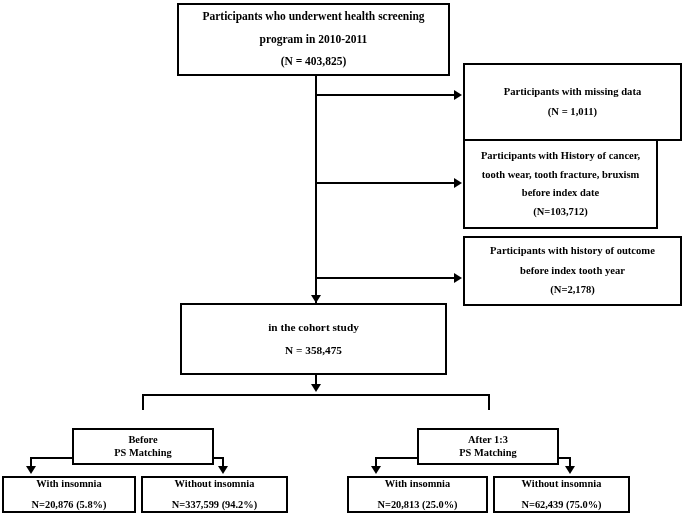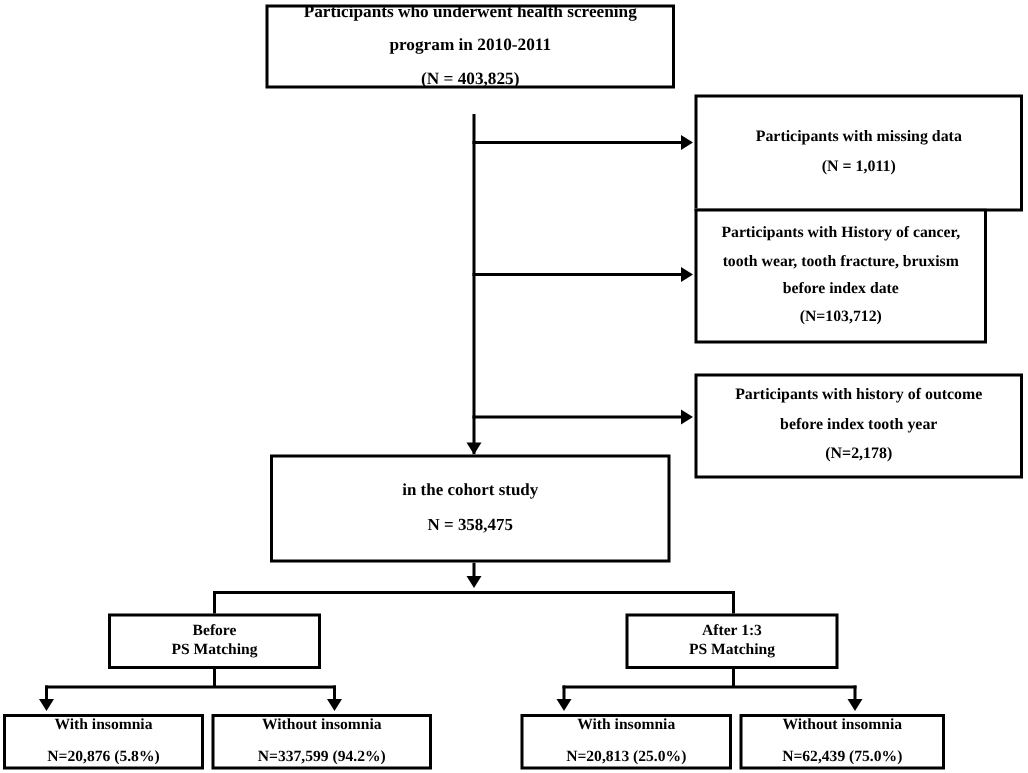--- a/index.html
+++ b/index.html
@@ -40,21 +40,21 @@
 
   .b-excl { font-size: 10.6px; }
   .b-excl .ln { margin: 4.6px 0; }
 
   .b-excl2 { font-size: 10.5px; }
   .b-excl2 .ln { margin: 4.0px 0; }
 
   .b-final { font-size: 11.3px; }
   .b-final .ln { margin: 5.5px 0; }
 
-  .b-ps { font-size: 10.4px; }
+  .b-ps { font-size: 10.4px; margin-top: 19px; }
   .b-ps .ln { margin: 1.4px 0; }
 
   .b-leaf { font-size: 10.4px; }
   .b-leaf .ln { margin: 5px 0; }
 
   
   .vline {
     position: absolute;
     width: 0;
     border-left: 2.5px solid #000000;
@@ -83,21 +83,21 @@
     border-bottom: 5px solid transparent;
     border-left: 8px solid #000000;
     z-index: 2;
   }
 </style>
 </head>
 <body>
 
 <div id="canvas">
 
-  <div class="box b-top" style="left:177px; top:3px; width:273px; height:56px;">
+  <div class="box b-top" style="left:177px; top:3px; width:273px; height:73px;">
     <span class="ln">Participants who underwent health screening</span>
     <span class="ln">program in 2010-2011</span>
     <span class="ln">(N = 403,825)</span>
   </div>
 
   <div class="vline" style="left:315px; top:76px; height:227px;"></div>
   <div class="arrow-down" style="left:310.5px; top:295px;"></div>
 
   <div class="hline" style="left:315px; top:94px; width:140px;"></div>
   <div class="arrow-right" style="left:454px; top:89.5px;"></div>
@@ -113,21 +113,21 @@
   <div class="box b-excl2" style="left:463px; top:139px; width:195px; height:90px;">
     <span class="ln">Participants with History of cancer,</span>
     <span class="ln">tooth wear, tooth fracture, bruxism</span>
     <span class="ln">before index date</span>
     <span class="ln">(N=103,712)</span>
   </div>
 
   <div class="hline" style="left:315px; top:277px; width:140px;"></div>
   <div class="arrow-right" style="left:454px; top:272.5px;"></div>
 
-  <div class="box b-excl" style="left:463px; top:249px; width:219px; height:70px;">
+  <div class="box b-excl" style="left:463px; top:236px; width:219px; height:70px;">
     <span class="ln">Participants with history of outcome</span>
     <span class="ln">before index tooth year</span>
     <span class="ln">(N=2,178)</span>
   </div>
 
   <div class="box b-final" style="left:180px; top:303px; width:267px; height:72px;">
     <span class="ln">in the cohort study</span>
     <span class="ln">N = 358,475</span>
   </div>
 

